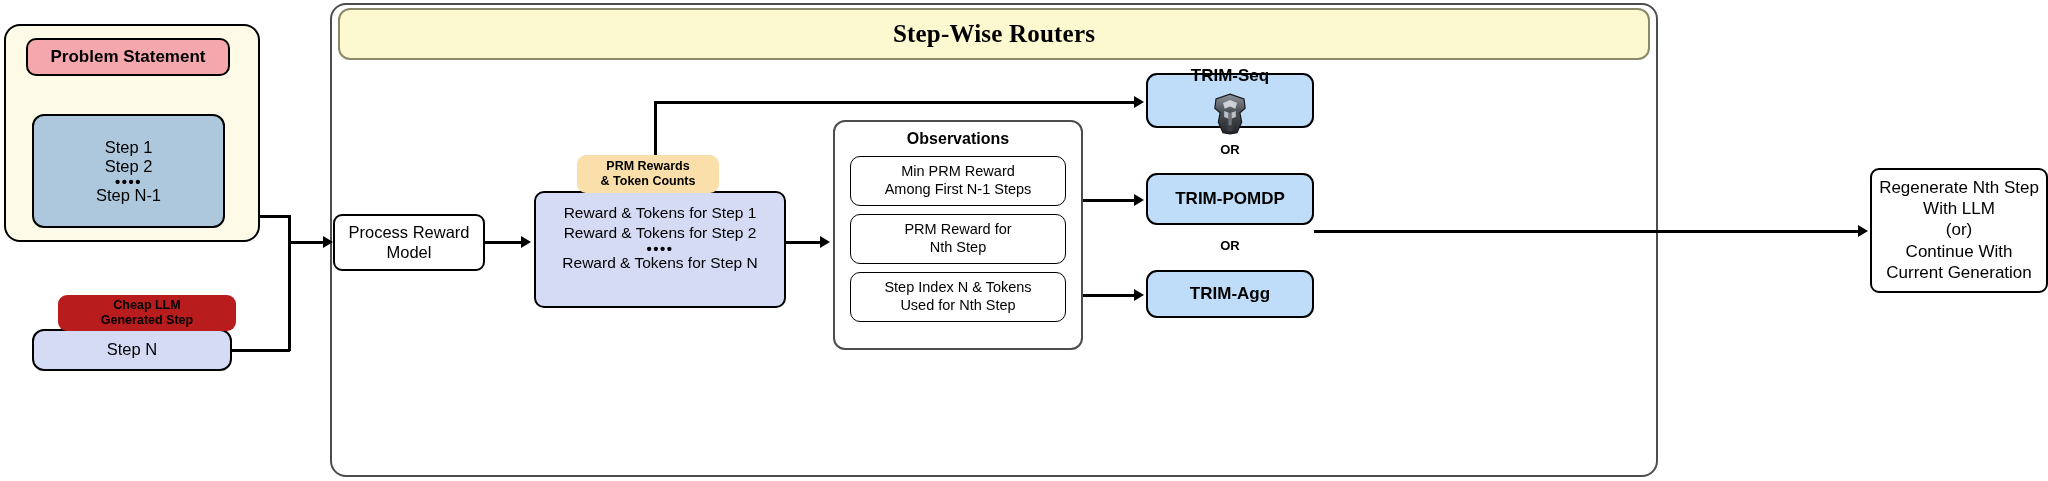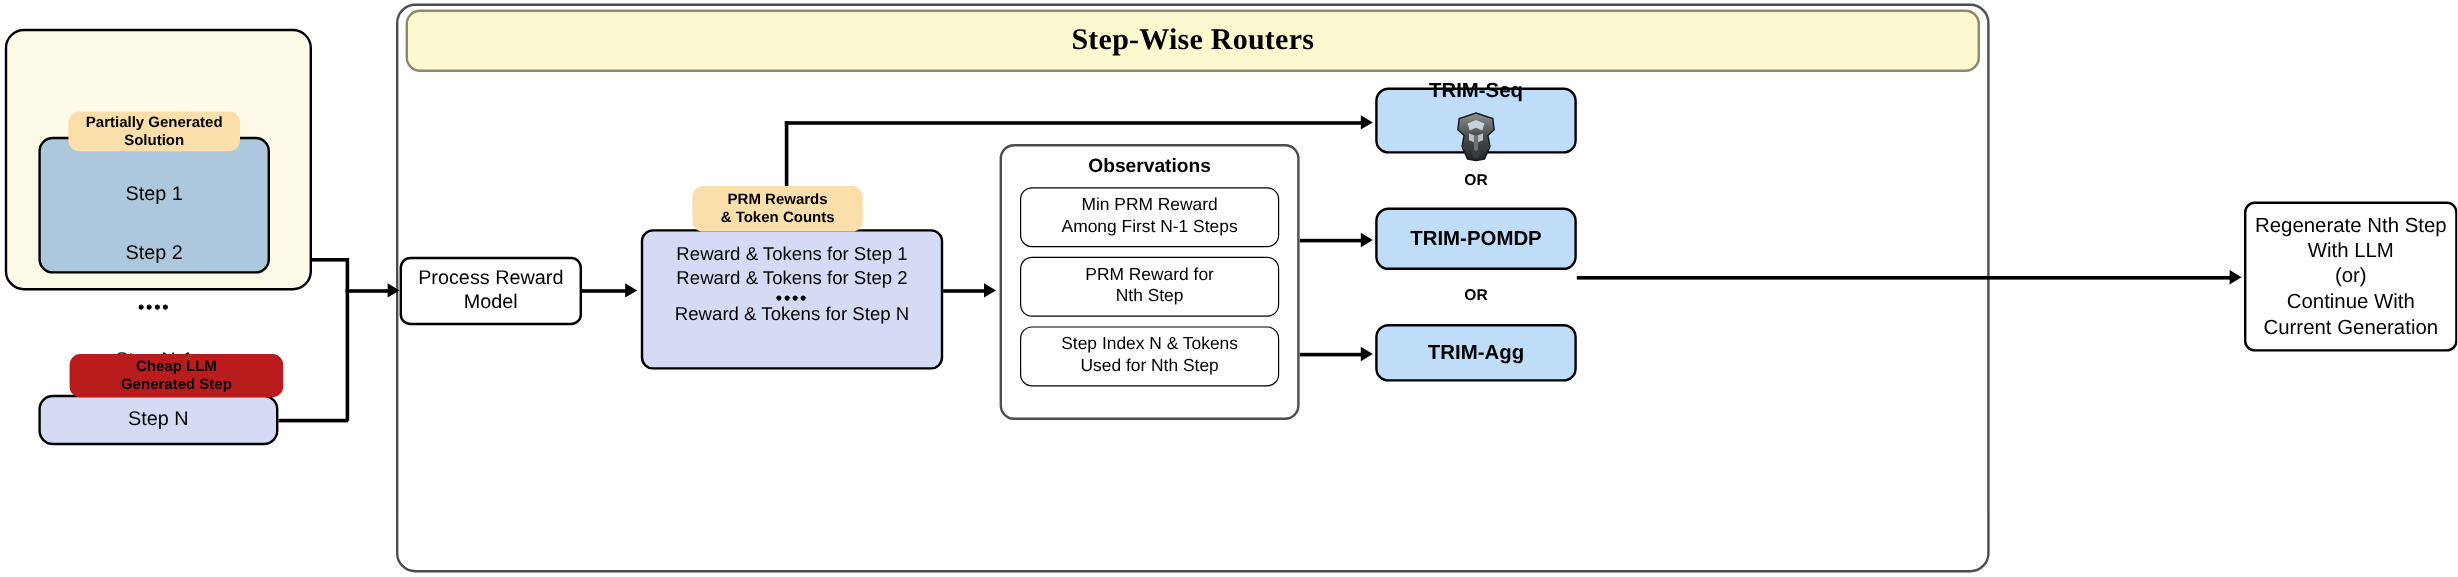--- a/index.html
+++ b/index.html
@@ -81,21 +81,21 @@
   }
   #partial-solution-box {
     left: 32px; top: 114px;
     width: 193px; height: 114px;
     background: #adc8dd;
     border-radius: 12px;
     font-size: 16.5px;
     justify-content: flex-start;
     padding-top: 22px;
   }
-  #partial-solution-box .row { margin: 15px 0; }
+  #partial-solution-box .row { margin: 0 0; }
   #partial-solution-box .dots {
     letter-spacing: 1.5px;
     font-weight: 900;
     font-size: 15px;
     line-height: .6;
   }
   #partial-solution-tag {
     left: 57px; top: 93px;
     width: 143px; height: 33px;
     background: #fbdfab;
@@ -235,32 +235,29 @@
 </style>
 </head>
 <body>
 
 <div id="canvas">
 
   <div class="node" id="left-panel"></div>
   <div class="node" id="routers-panel"></div>
   <div class="node" id="routers-title">Step-Wise Routers</div>
 
+  <div class="node" id="problem-statement">Problem Statement</div>
 
   <div class="node" id="partial-solution-box">
     <div class="row">Step 1</div>
     <div class="row">Step 2</div>
     <div class="row dots">••••</div>
     <div class="row">Step N-1</div>
   </div>
 
-  <div class="node" id="partial-solution-tag">
-    <div>Partially Generated</div>
-    <div>Solution</div>
-  </div>
 
   <div class="node" id="step-n-box">Step N</div>
 
   <div class="node" id="step-n-tag">
     <div>Cheap LLM</div>
     <div>Generated Step</div>
   </div>
 
   <div class="line hline" style="left:260px; top:215px; width:30px;"></div>
 

